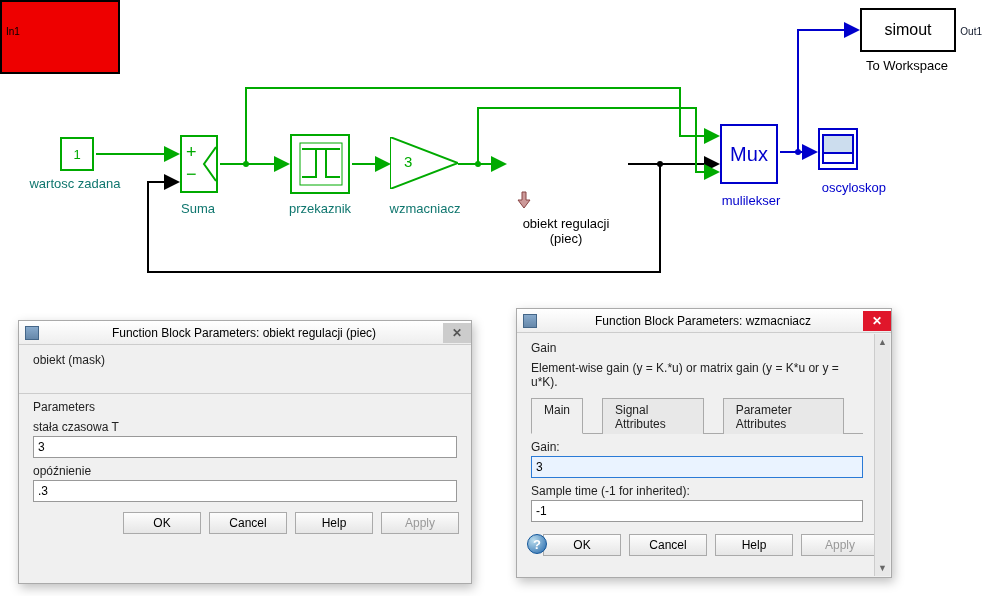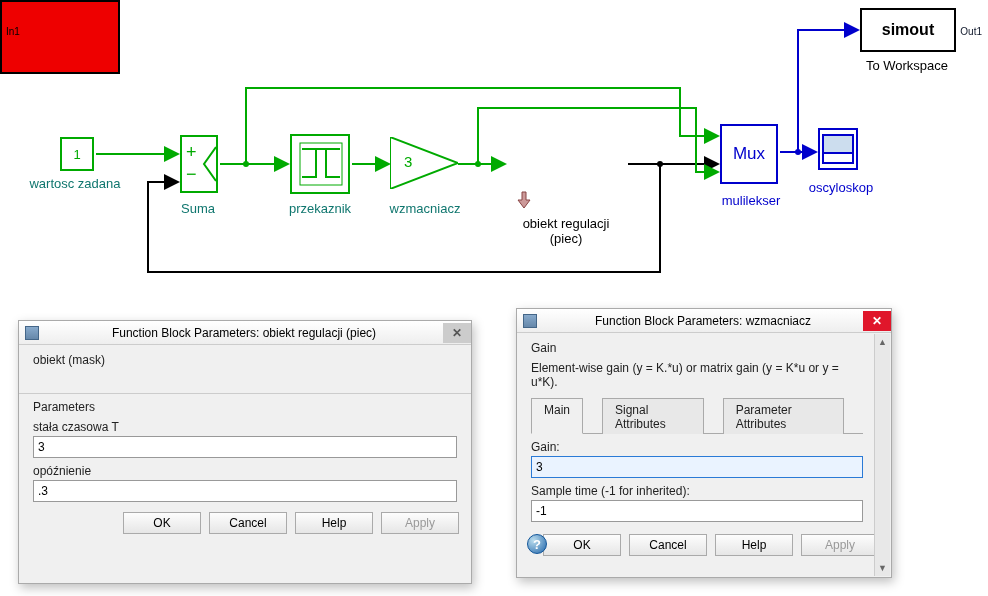--- a/index.html
+++ b/index.html
@@ -67,37 +67,36 @@
     left: 506px; top: 128px; width: 120px; height: 74px;
     background: #e00;
     border: 2px solid #000;
     font-size: 10px;
   }
   .subsys-label { left: 496px; top: 216px; width: 140px; text-align:center; }
 
   
   .mux {
     left: 720px; top: 124px; width: 58px; height: 60px;
-    font-size: 17px;
+    font-size: 20px;
   }
   .mux-label { left: 706px; top: 193px; width: 90px; }
 
   
   .scope {
     left: 818px; top: 128px; width: 40px; height: 42px;
     border-color: #00c;
     background: #fff;
   }
-  .scope-label { left: 796px; top: 180px; width: 90px; }
+  .scope-label { left: 796px; top: 180px; width: 90px; text-align: right; }
 
   
   .tows {
     left: 860px; top: 8px; width: 96px; height: 44px;
     font-size: 16px;
-    font-weight: bold;
   }
   .tows-label { left: 852px; top: 58px; width: 110px; }
 
   
   .dialog {
     position: absolute;
     background: #f0f0f0;
     border: 1px solid #aaa;
     box-shadow: 2px 4px 10px rgba(0,0,0,0.25);
   }

